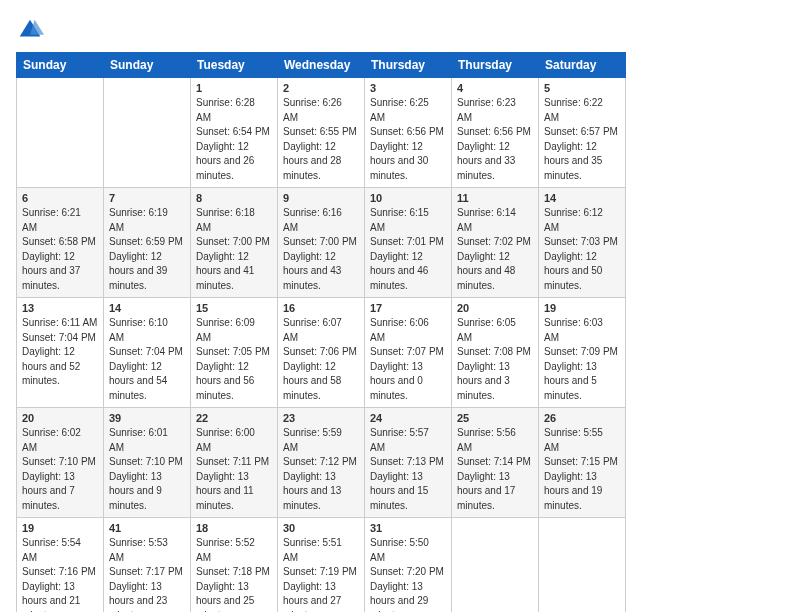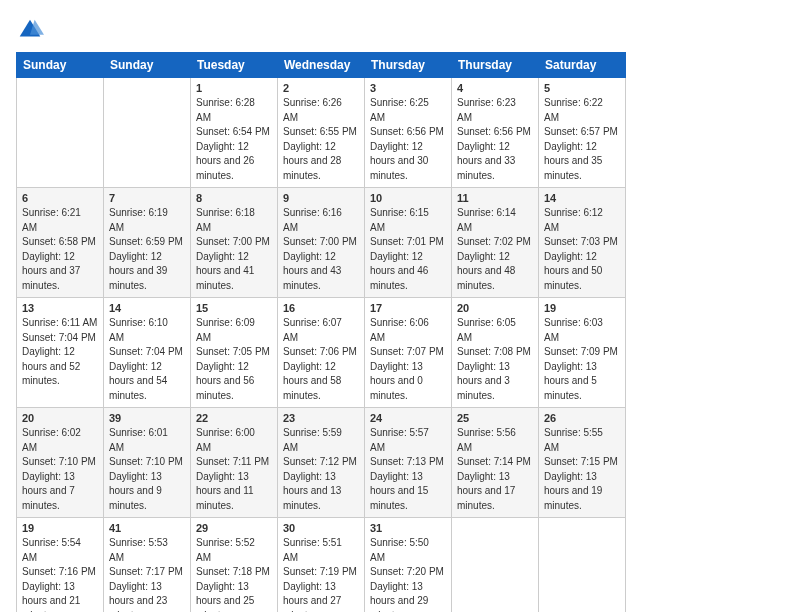--- a/index.html
+++ b/index.html
@@ -255,21 +255,21 @@
         <tr>
           <td>
             <span class="day-num">19</span>
             <div class="day-info">Sunrise: 5:54 AM<br>Sunset: 7:16 PM<br>Daylight: 13 hours and 21 minutes.</div>
           </td>
           <td>
             <span class="day-num">41</span>
             <div class="day-info">Sunrise: 5:53 AM<br>Sunset: 7:17 PM<br>Daylight: 13 hours and 23 minutes.</div>
           </td>
           <td>
-            <span class="day-num">29</span>
+            <span class="day-num">18</span>
             <div class="day-info">Sunrise: 5:52 AM<br>Sunset: 7:18 PM<br>Daylight: 13 hours and 25 minutes.</div>
           </td>
           <td>
             <span class="day-num">30</span>
             <div class="day-info">Sunrise: 5:51 AM<br>Sunset: 7:19 PM<br>Daylight: 13 hours and 27 minutes.</div>
           </td>
           <td>
             <span class="day-num">31</span>
             <div class="day-info">Sunrise: 5:50 AM<br>Sunset: 7:20 PM<br>Daylight: 13 hours and 29 minutes.</div>
           </td>

